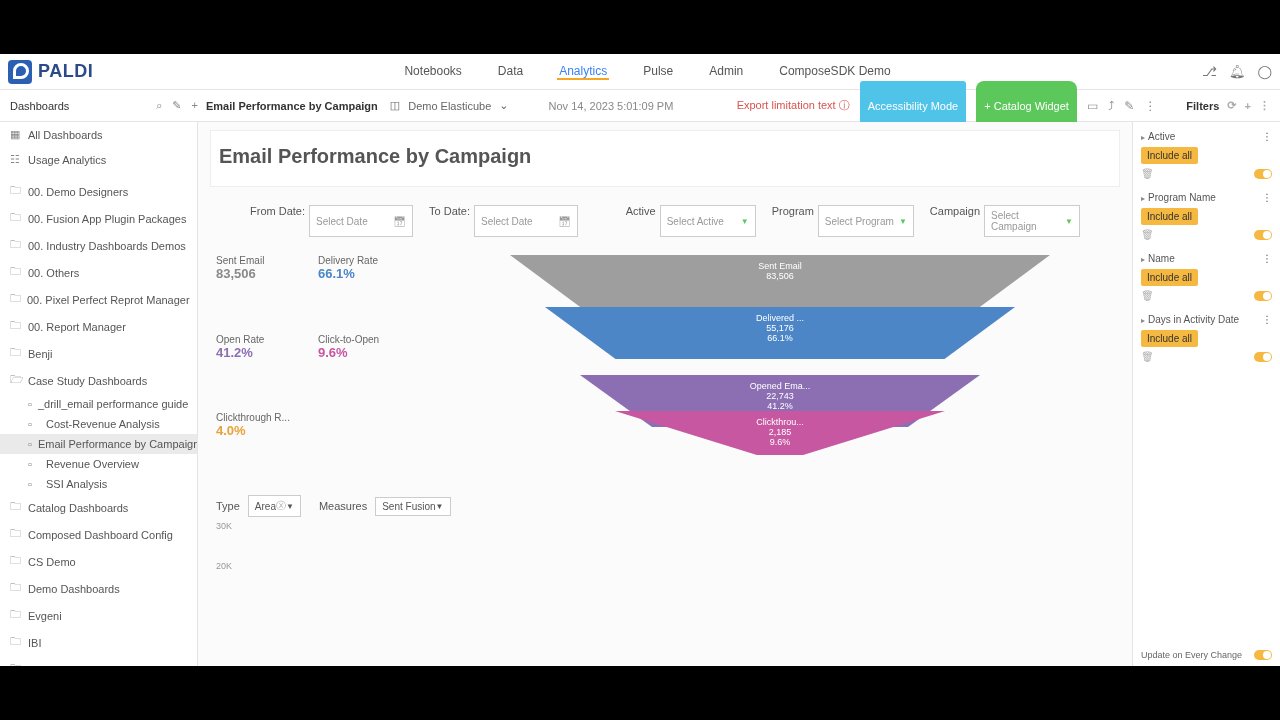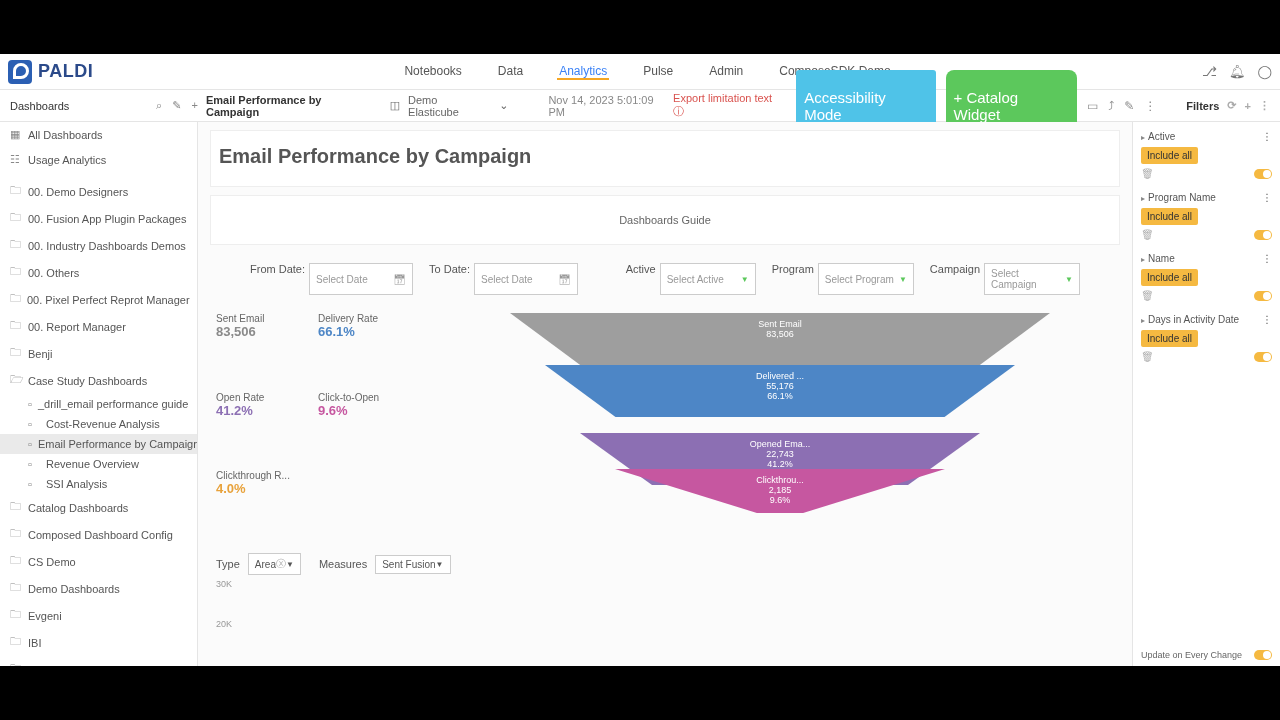--- a/index.html
+++ b/index.html
@@ -18,21 +18,21 @@
 .nav-icons span { cursor: pointer; font-size: 13px; }
 
 
 .toolbar { height: 32px; display: flex; align-items: center; padding: 0 10px; border-bottom: 1px solid #e5e5e5; font-size: 11px; }
 .tb-left { width: 188px; display: flex; align-items: center; font-weight: 400; color: #333; gap: 8px; }
 .tb-left .tb-icons { margin-left: auto; display: flex; gap: 10px; color: #888; }
 .tb-title { font-weight: 600; font-size: 11px; color: #333; padding-left: 8px; }
 .tb-center { display: flex; align-items: center; gap: 8px; margin-left: 12px; color: #666; }
 .tb-right { margin-left: auto; display: flex; align-items: center; gap: 10px; }
 .tb-link { color: #d9534f; font-size: 11px; }
-.btn-pill { padding: 19px 8px; border-radius: 3px; font-size: 15px; cursor: pointer; }
+.btn-pill { padding: 19px 8px; border-radius: 3px; font-size: 11px; cursor: pointer; }
 .btn-acc { background: #4fc3e8; color: #fff; }
 .btn-cat { background: #5cc85c; color: #fff; border-radius: 8px; }
 .tb-ico { color: #888; cursor: pointer; font-size: 12px; }
 .tb-filters { margin-left: 20px; font-weight: 600; color: #333; display: flex; align-items: center; gap: 8px; }
 
 
 .main { flex: 1; display: flex; overflow: hidden; }
 .sidebar { width: 198px; border-right: 1px solid #e5e5e5; overflow-y: auto; font-size: 11px; }
 .sb-item { display: flex; align-items: center; gap: 6px; padding: 4px 10px; color: #555; cursor: pointer; white-space: nowrap; overflow: hidden; text-overflow: ellipsis; }
 .sb-item.sel { background: #eaeaea; }
@@ -235,21 +235,20 @@
         </div>
       <div class="sb-item">
           <span class="sb-ico">🗀</span>
           <span>Internal BI</span>
         </div>
 
     </div>
 
     <div class="content">
       <div class="page-title">Email Performance by Campaign</div>
-      <div class="guide-box">Dashboards Guide</div>
 
       <div class="filters-row">
         <div class="fcol">
           <label>From Date:</label>
           <div class="datepick">
               <span>Select Date</span>
               <span>📅︎</span>
             </div>
         </div>
         <div class="fcol">

